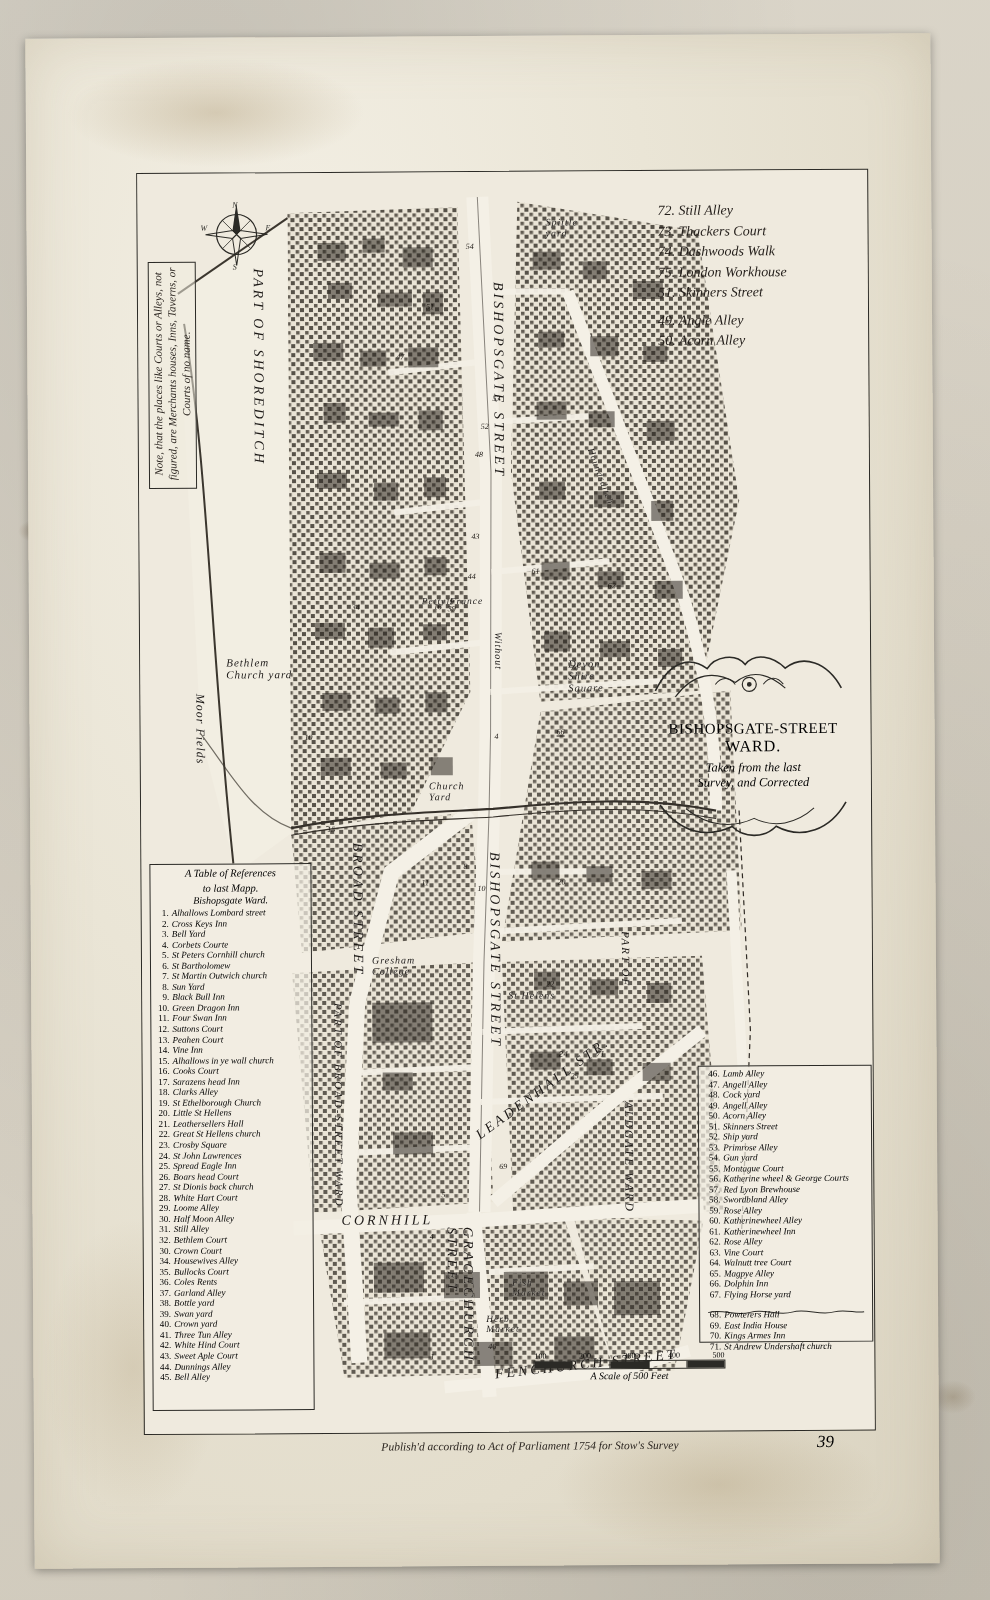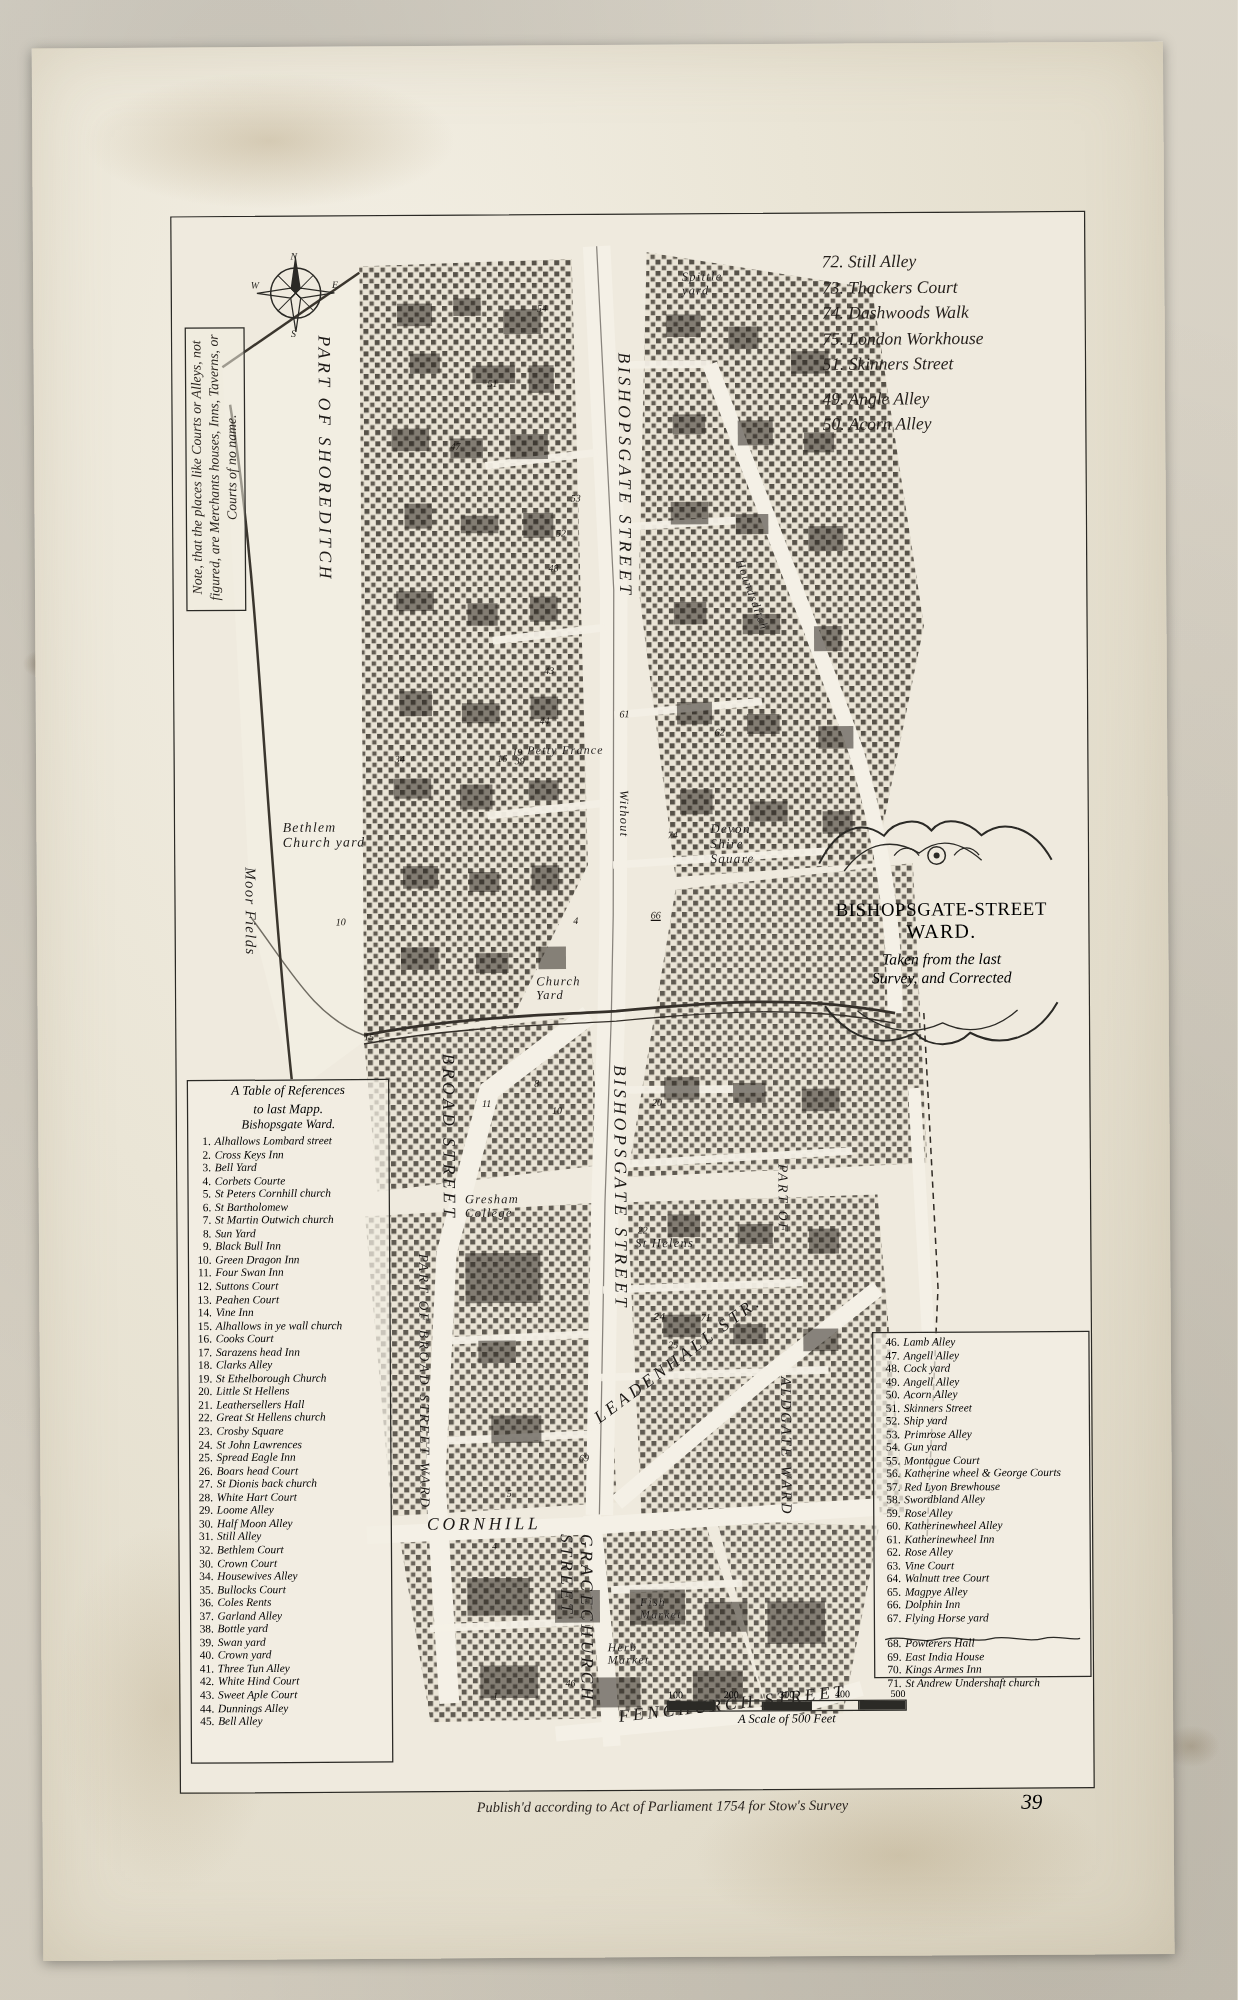--- a/index.html
+++ b/index.html
@@ -69,21 +69,21 @@
   #scaleNums{display:flex;width:190px;margin:0 auto;justify-content:space-between;font-size:8px;}
   #scaleCap{font-style:italic;font-size:10px;margin-top:1px;}
   #imprint{position:absolute;left:150px;top:1268px;width:470px;text-align:center;font-style:italic;font-size:11.5px;color:#2b2520;}
   #plateNo{position:absolute;left:672px;top:1262px;font-size:17px;font-style:italic;}
   
   .slab{position:absolute;font-style:italic;color:#1d1915;letter-spacing:1px;font-size:11px;text-shadow:0 0 1px rgba(255,255,255,.6);}
   .vert{writing-mode:vertical-rl;}
   .big{font-size:14px;letter-spacing:3px;}
   
   #mapArt{position:absolute;inset:0;overflow:hidden;}
-  .num{position:absolute;font-size:8px;font-style:italic;color:#17130f;}
+  .num{position:absolute;font-size:8px;font-style:italic;color:#17130f;padding-left:36px;}
 </style>
 </head>
 <body>
 
 <div id="page">
 
   <div class="blot" style="left:18px;top:520px;width:30px;height:22px;background:radial-gradient(rgba(120,100,70,.35),rgba(120,100,70,0) 70%);"></div>
   <div class="blot" style="left:930px;top:1380px;width:46px;height:34px;background:radial-gradient(rgba(120,100,70,.3),rgba(120,100,70,0) 70%);"></div>
 
   <div id="sheet">

